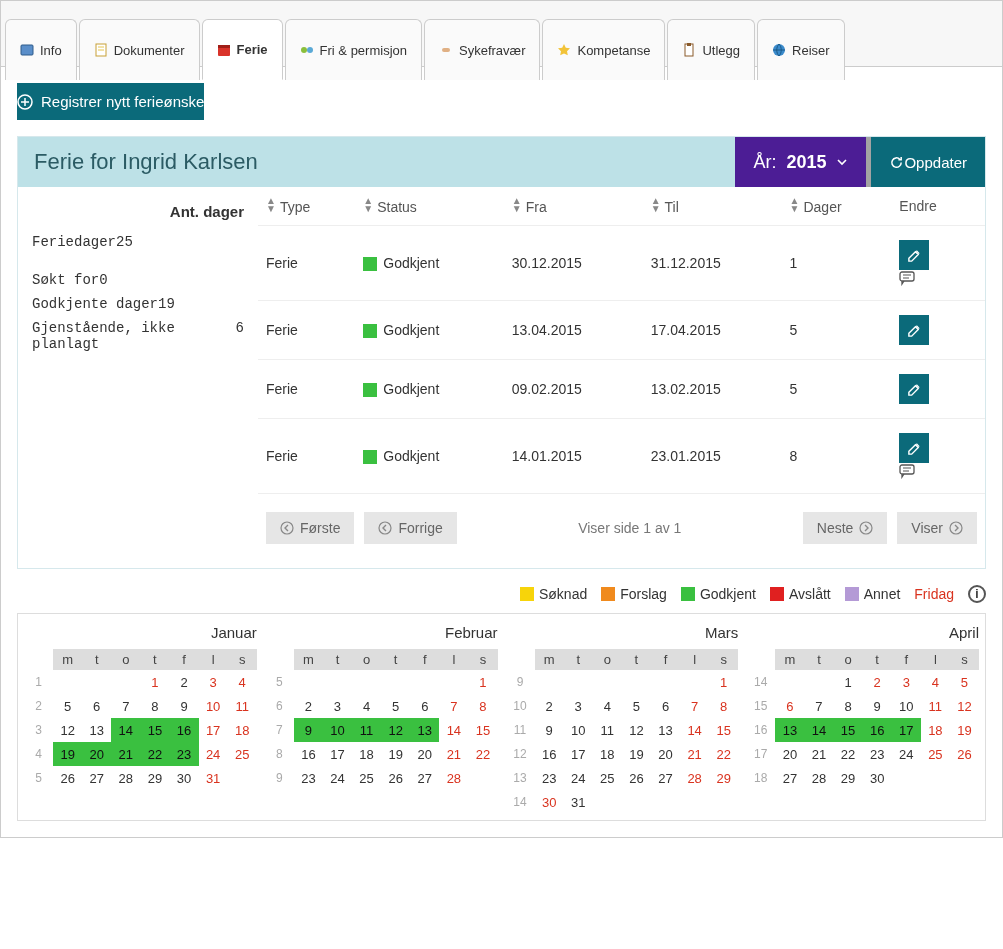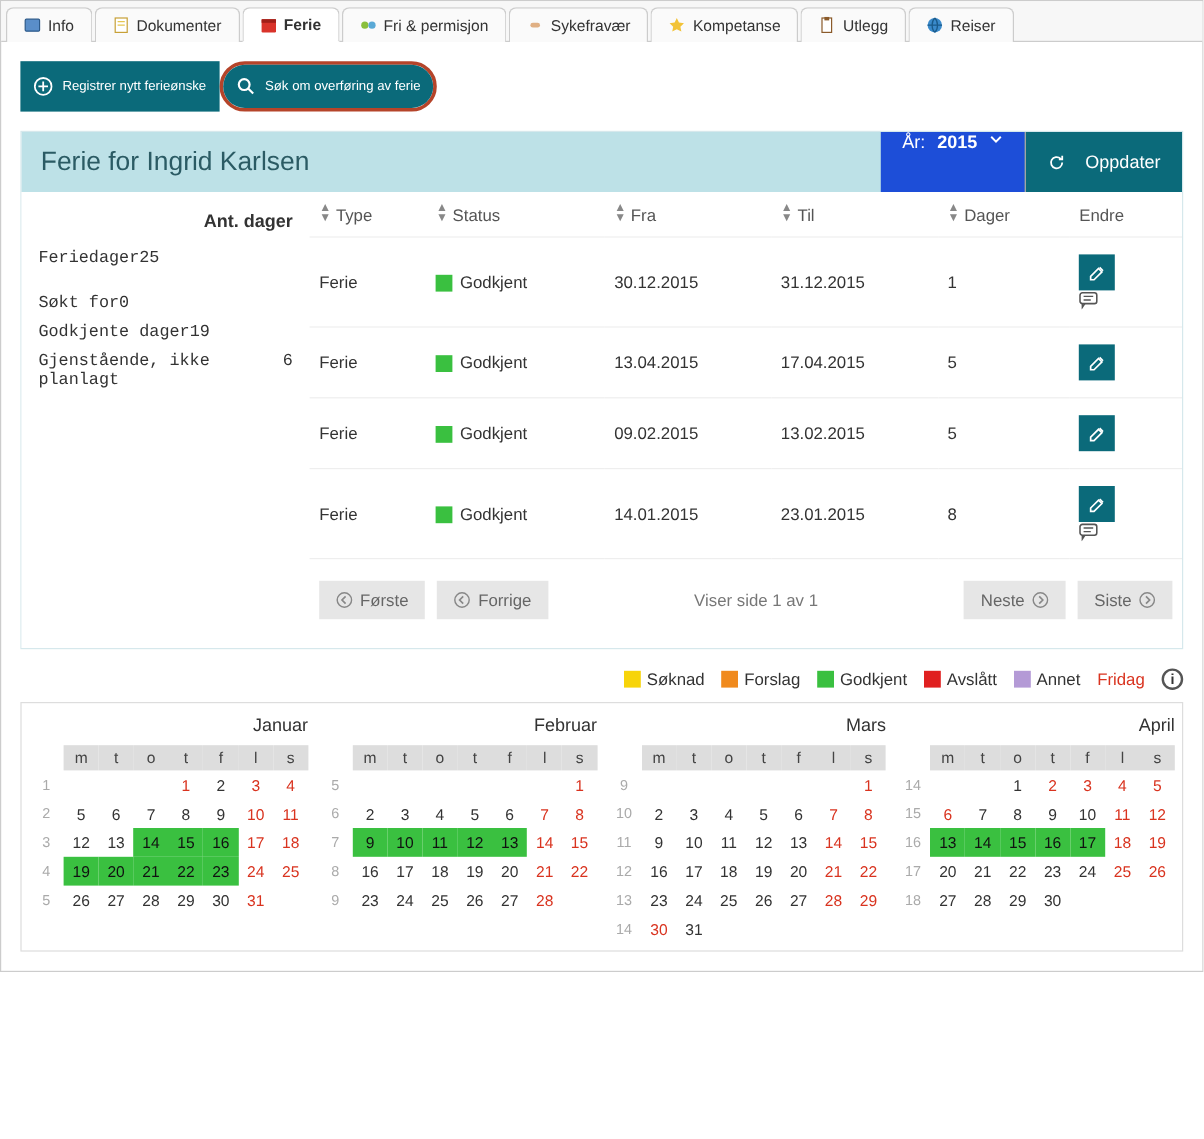--- a/index.html
+++ b/index.html
@@ -1,36 +1,36 @@
 <!DOCTYPE html>
 <html><head>
 <meta charset="utf-8">
 <style>
 * { box-sizing: border-box; margin: 0; padding: 0; }
 body { font-family: "Segoe UI", Arial, sans-serif; font-size: 14px; color: #333; background: #fff; }
 .page { width: 1003px; border: 1px solid #ccc; background: #fff; }
 
 
 .tabs { display: flex; border-bottom: 1px solid #ccc; padding: 4px 4px 0 4px; gap: 0; background: #f7f7f7; }
-.tab { display: flex; align-items: center; gap: 6px; padding: 6px 14px; border: 1px solid #ccc; border-bottom: none; border-radius: 6px 6px 0 0; background: #fafafa; margin-right: 2px; font-size: 13px; cursor: pointer; position: relative; top: 1px; }
+.tab { display: flex; align-items: center; gap: 6px; padding: 22px 14px; border: 1px solid #ccc; border-bottom: none; border-radius: 6px 6px 0 0; background: #fafafa; margin-right: 2px; font-size: 13px; cursor: pointer; position: relative; top: 14px; }
 .tab.active { background: #fff; font-weight: 600; border-bottom: 1px solid #fff; }
 .tab-icon { width: 14px; height: 14px; display: inline-block; }
 
 
 .toolbar { display: flex; padding: 16px; gap: 0; }
-.btn-primary { background: #0b6a7a; color: #fff; border: none; padding: 10px 11px; font-size: 11px; display: flex; align-items: center; gap: 8px; cursor: pointer; }
+.btn-primary { background: #0b6a7a; color: #fff; border: none; padding: 10px 0; font-size: 15px; display: flex; align-items: center; gap: 8px; cursor: pointer; }
 .highlight-ring { border: 3px solid #b5442a; border-radius: 22px; padding: 0; }
 .highlight-ring .btn-primary { border-radius: 20px; }
 
 
 .panel { margin: 0 16px 16px 16px; border: 1px solid #d6e8ec; }
 .panel-header { display: flex; align-items: stretch; background: #bde1e7; }
 .panel-title { flex: 1; padding: 12px 16px; font-size: 22px; color: #2b5b64; font-weight: 400; }
-.year-select { background: #1d4ed8; color: #fff; display: flex; padding: 0 18px; gap: 10px; font-size: 15px; cursor: pointer; }
-.refresh-btn { background: #0b6a7a; color: #fff; display: flex; align-items: center; padding: 0 18px; gap: 16px; font-size: 15px; border-left: 1px solid #a3a3a3; cursor: pointer; }
+.year-select { background: #4c1d95; color: #fff; display: flex; align-items: center; padding: 0 18px; gap: 10px; font-size: 18px; cursor: pointer; }
+.refresh-btn { background: #0b6a7a; color: #fff; display: flex; align-items: center; padding: 0 18px; gap: 0; font-size: 15px; border-left: 5px solid #a3a3a3; cursor: pointer; }
 
 
 .filter-wrap { padding: 10px; background: #fff; }
 .filter-input { width: 100%; padding: 8px; border: 1px solid #ccc; text-align: center; font-size: 15px; color: #666; }
 
 
 .content-row { display: flex; background: #fff; }
 .sidebar { width: 240px; padding: 16px 14px; }
 .sidebar-title { text-align: right; font-weight: 700; font-size: 15px; margin-bottom: 10px; }
 .stat-row { display: flex; justify-content: flex-start; padding: 4px 0; font-size: 14px; font-family: Liberation Mono, monospace; }
@@ -153,31 +153,20 @@
   <div class="toolbar">
     <button class="btn-primary">
       <span>
         <svg width="16" height="16" viewBox="0 0 16 16">
             <circle cx="8" cy="8" r="7" fill="none" stroke="#fff" stroke-width="1.5"></circle>
             <path d="M8 4v8M4 8h8" stroke="#fff" stroke-width="1.5"></path>
           </svg>
       </span>
       <span>Registrer nytt ferieønske</span>
     </button>
-    <span class="highlight-ring">
-      <button class="btn-primary">
-        <span>
-          <svg width="16" height="16" viewBox="0 0 16 16">
-              <circle cx="6.5" cy="6.5" r="4.5" fill="none" stroke="#fff" stroke-width="1.8"></circle>
-              <path d="M10 10l4 4" stroke="#fff" stroke-width="1.8"></path>
-            </svg>
-        </span>
-        <span>Søk om overføring av ferie</span>
-      </button>
-    </span>
   </div>
 
   <div class="panel">
     <div class="panel-header">
       <div class="panel-title">Ferie for Ingrid Karlsen</div>
       <div class="year-select">
         <span>År:</span>
         <span style="font-weight:600">2015</span>
         <span>
           <svg width="12" height="12" viewBox="0 0 12 12">
@@ -319,21 +308,21 @@
           <div class="pg-btn">
             <span>Neste</span>
             <span>
                 <svg width="14" height="14" viewBox="0 0 14 14">
                   <circle cx="7" cy="7" r="6" fill="none" stroke="#888" stroke-width="1.2"></circle>
                   <path d="M6 4l3 3-3 3" fill="none" stroke="#888" stroke-width="1.4"></path>
                 </svg>
               </span>
           </div>
           <div class="pg-btn">
-            <span>Siste</span>
+            <span>Viser</span>
             <span>
                 <svg width="14" height="14" viewBox="0 0 14 14">
                   <circle cx="7" cy="7" r="6" fill="none" stroke="#888" stroke-width="1.2"></circle>
                   <path d="M6 4l3 3-3 3" fill="none" stroke="#888" stroke-width="1.4"></path>
                 </svg>
               </span>
           </div>
         </div>
       </div>
     </div>

